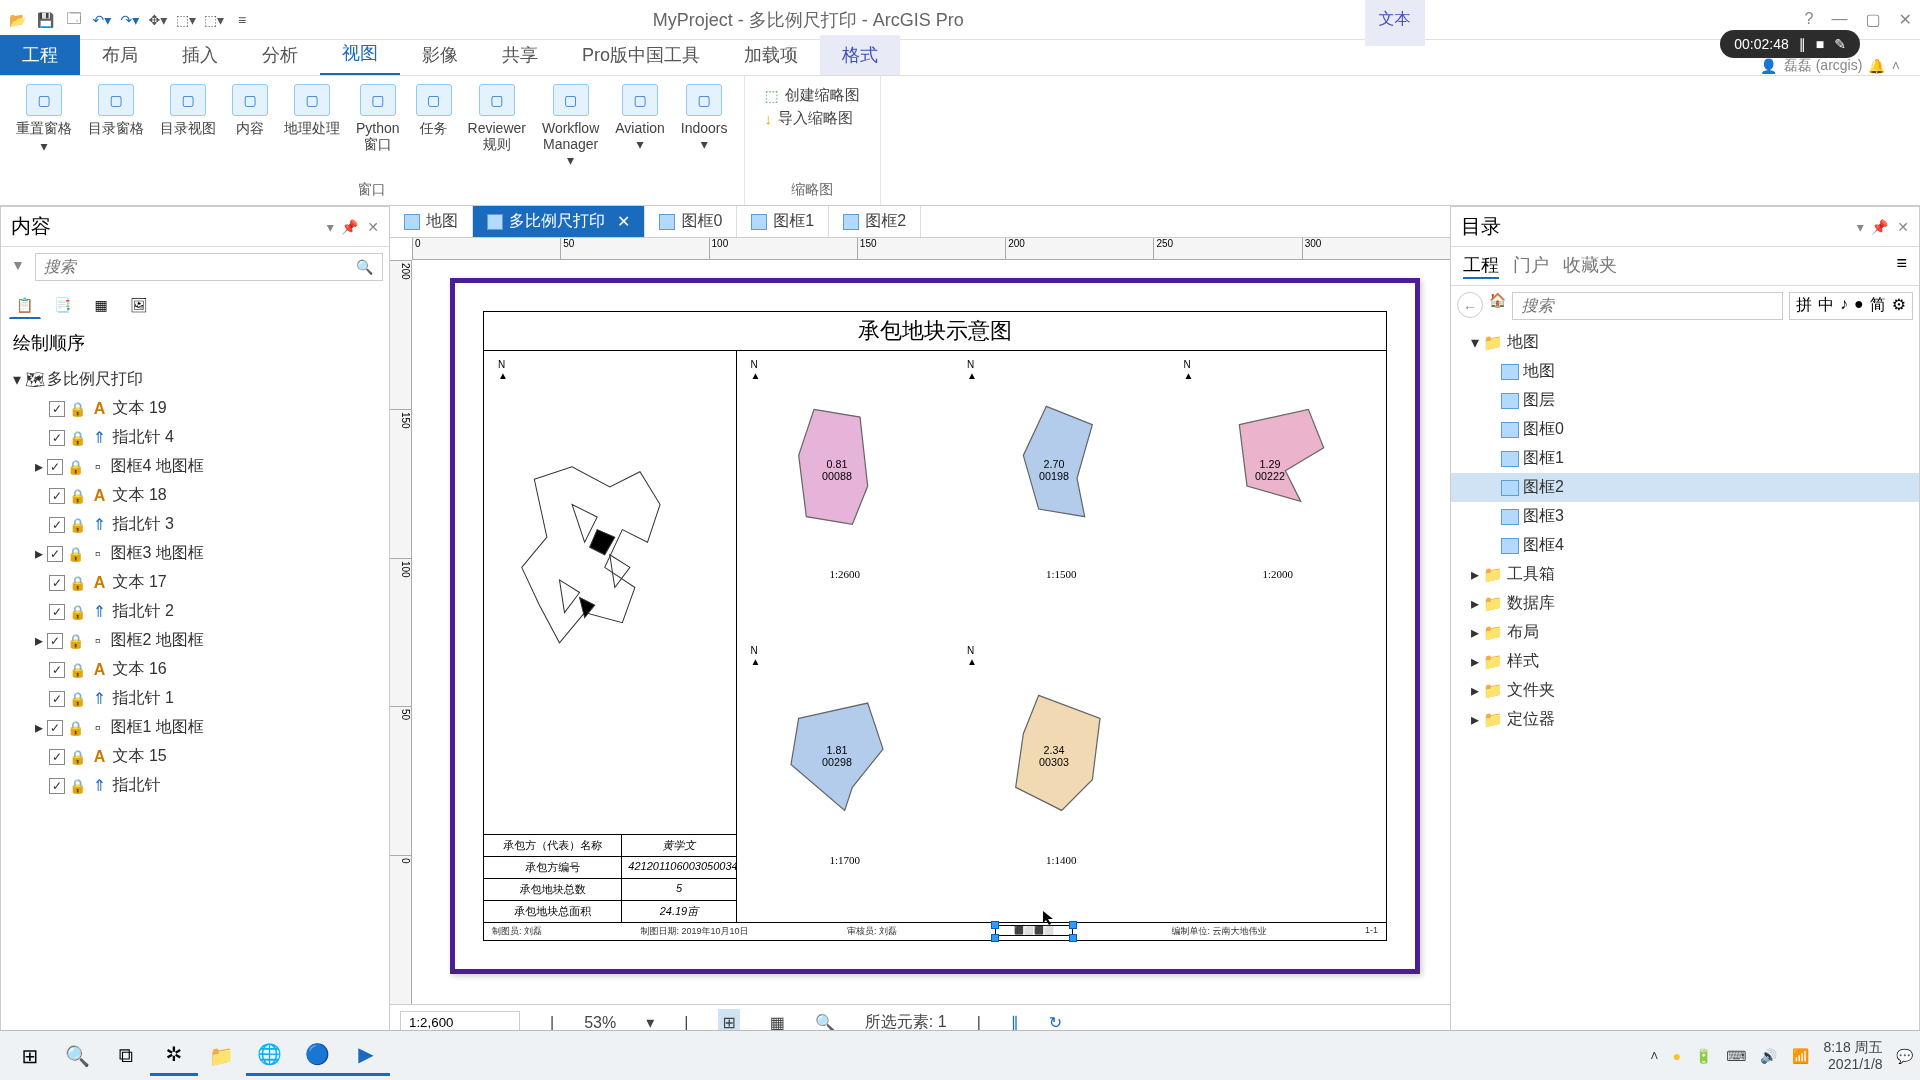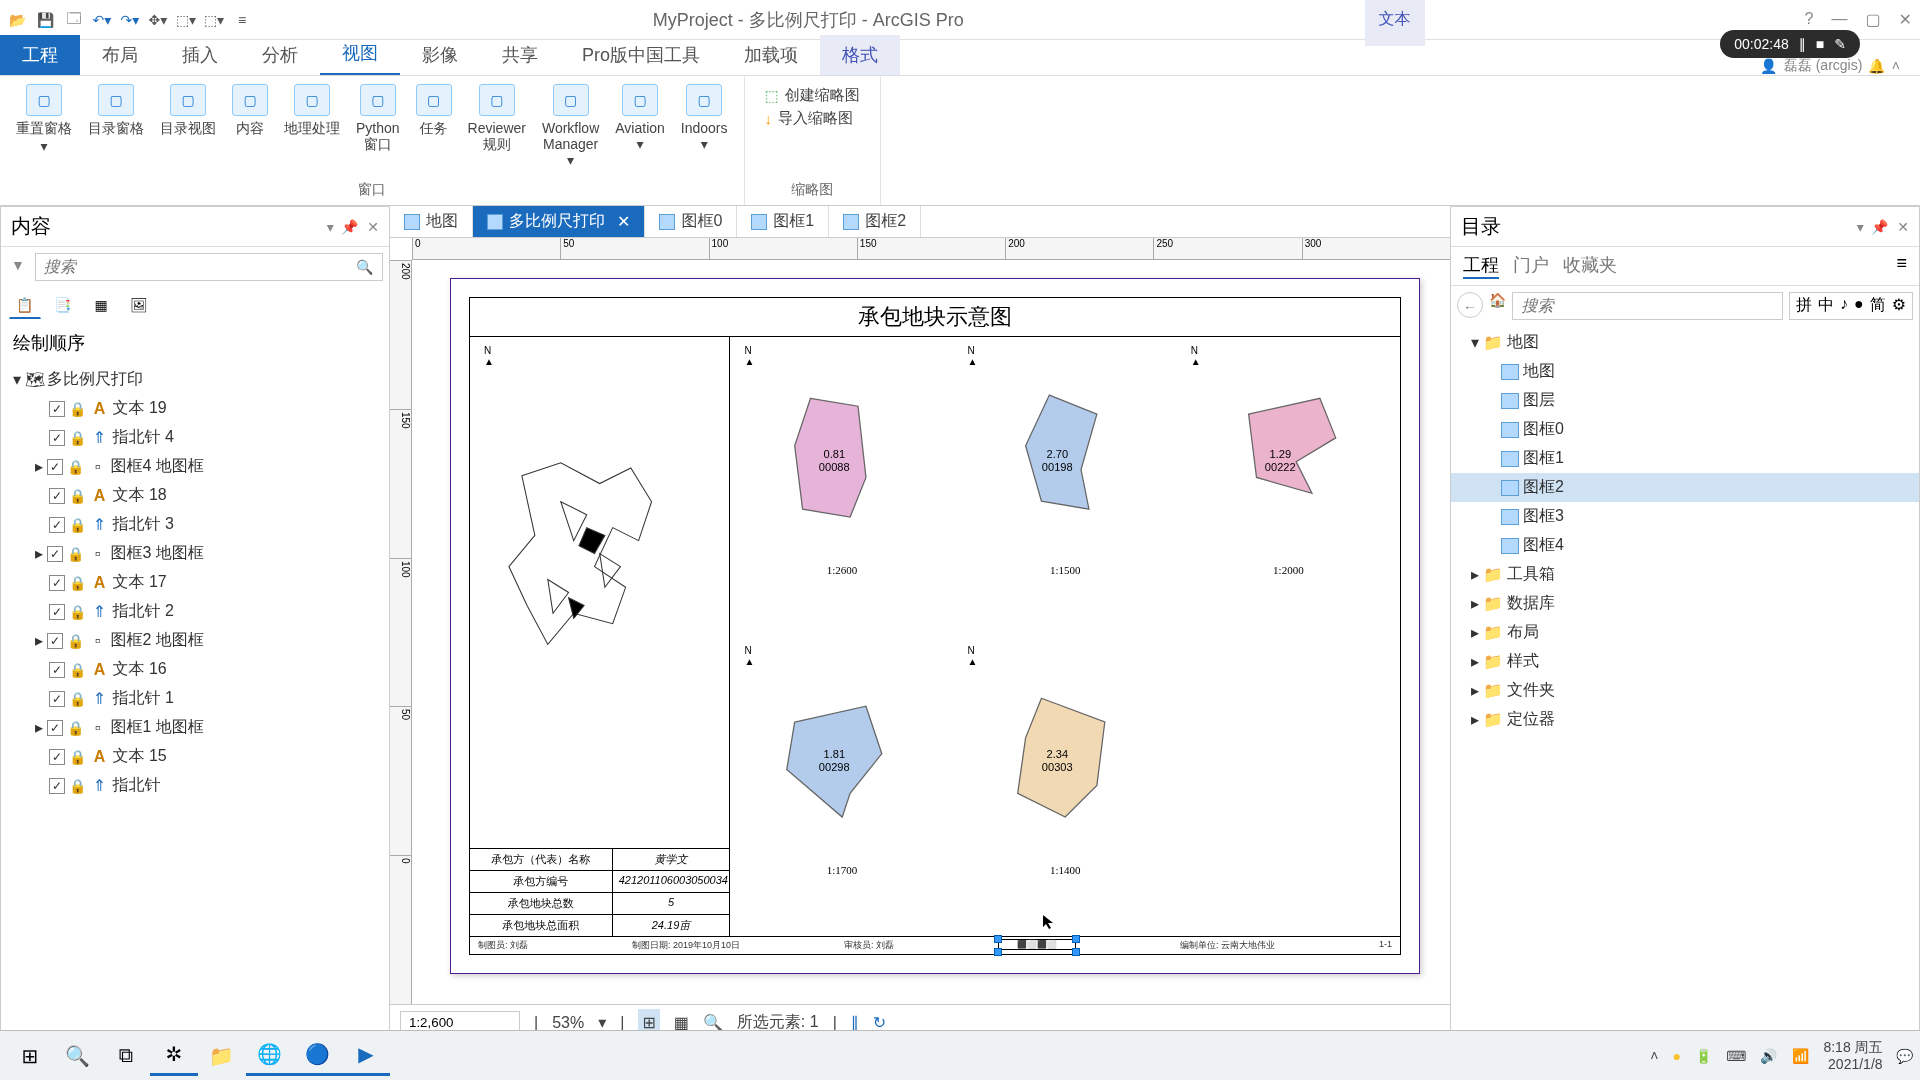--- a/index.html
+++ b/index.html
@@ -60,21 +60,21 @@
 .center { flex: 1; display: flex; flex-direction: column; background: #f0f0f0; }
 .view-tabs { height: 32px; background: #fff; display: flex; align-items: center; border-bottom: 1px solid #ccc; }
 .vtab { padding: 5px 14px; display: flex; align-items: center; gap: 6px; font-size: 16px; color: #444; border-right: 1px solid #ddd; }
 .vtab.active { background: #1a6bbd; color: #fff; }
 .vtab-icon { width: 16px; height: 16px; background: #b3d9ff; border: 1px solid #5c9fd6; }
 .canvas-wrap { flex: 1; position: relative; background: #fff; display: flex; }
 .ruler-h { height: 22px; background: #f5f5f5; border-bottom: 1px solid #aaa; font-size: 10px; display: flex; position: absolute; top: 0; left: 22px; right: 0; }
 .ruler-h span { flex: 1; border-left: 1px solid #aaa; padding-left: 2px; }
 .ruler-v { width: 22px; background: #f5f5f5; border-right: 1px solid #aaa; position: absolute; top: 22px; bottom: 0; left: 0; display: flex; flex-direction: column; font-size: 10px; }
 .ruler-v span { flex: 1; border-top: 1px solid #aaa; writing-mode: vertical-rl; padding-top: 2px; }
-.layout-page { position: absolute; top: 40px; left: 60px; right: 30px; bottom: 30px; background: #fff; box-shadow: 2px 2px 6px rgba(0,0,0,0.2); border: 1px solid #4c1d95; padding: 18px; }
+.layout-page { position: absolute; top: 40px; left: 60px; right: 30px; bottom: 30px; background: #fff; box-shadow: 2px 2px 6px rgba(0,0,0,0.2); border: 5px solid #4c1d95; padding: 28px; }
 .layout-inner { border: 1.5px solid #000; height: 100%; display: flex; flex-direction: column; }
 .layout-title { text-align: center; font-size: 22px; font-family: SimSun, serif; padding: 4px; border-bottom: 1px solid #000; }
 .layout-body { flex: 1; display: flex; }
 .left-col { width: 28%; border-right: 1px solid #000; display: flex; flex-direction: column; }
 .overview-map { flex: 1; position: relative; }
 .info-table { border-top: 1px solid #000; font-size: 11px; font-family: SimSun, serif; }
 .info-table-row { display: flex; border-bottom: 1px solid #000; }
 .info-table-row:last-child { border-bottom: none; }
 .info-table-cell { padding: 3px 6px; border-right: 1px solid #000; }
 .info-table-cell:first-child { width: 55%; text-align: center; }
@@ -82,21 +82,21 @@
 .right-col { flex: 1; display: grid; grid-template-columns: 1fr 1fr 1fr; grid-template-rows: 1fr 1fr; }
 .frame { position: relative; display: flex; flex-direction: column; align-items: center; justify-content: flex-start; padding: 6px; }
 .north { font-size: 10px; position: absolute; top: 8px; left: 14px; }
 .north::after { content: "▲"; display: block; text-align: center; }
 .parcel { width: 75%; height: 70%; margin-top: 18px; }
 .scale-label { font-size: 11px; font-family: serif; margin-top: 2px; }
 .footer-strip { font-size: 9px; padding: 2px 8px; display: flex; justify-content: space-between; color: #333; font-family: SimSun, serif; border-top: 1px solid #000; }
 .selection-handle { width: 8px; height: 8px; background: #39f; border: 1px solid #005fb3; position: absolute; }
 
 
-.statusbar { height: 36px; background: #fff; border-top: 1px solid #ccc; display: flex; align-items: center; padding: 0 10px; gap: 14px; font-size: 16px; color: #444; }
+.statusbar { height: 36px; background: #fff; border-top: 1px solid #ccc; display: flex; align-items: center; padding: 0 10px; gap: 30px; font-size: 16px; color: #444; }
 .status-input { border: 1px solid #ccc; padding: 3px 8px; width: 120px; }
 
 
 .cat-tabs { display: flex; gap: 14px; padding: 6px 12px; border-bottom: 1px solid #ddd; font-size: 18px; }
 .cat-tab.active { color: #000; border-bottom: 2px solid #1a6bbd; font-weight: 500; }
 .cat-tab { color: #777; }
 
 
 .taskbar { position: fixed; bottom: 0; left: 0; right: 0; height: 50px; background: #eef2f5; border-top: 1px solid #bbb; display: flex; align-items: center; padding: 0 6px; }
 .task-icon { width: 48px; height: 40px; display: flex; align-items: center; justify-content: center; font-size: 20px; }

